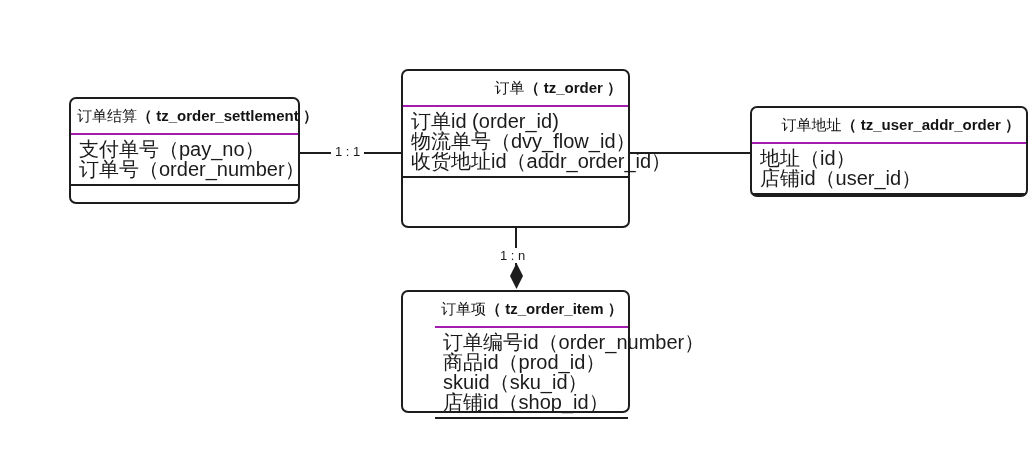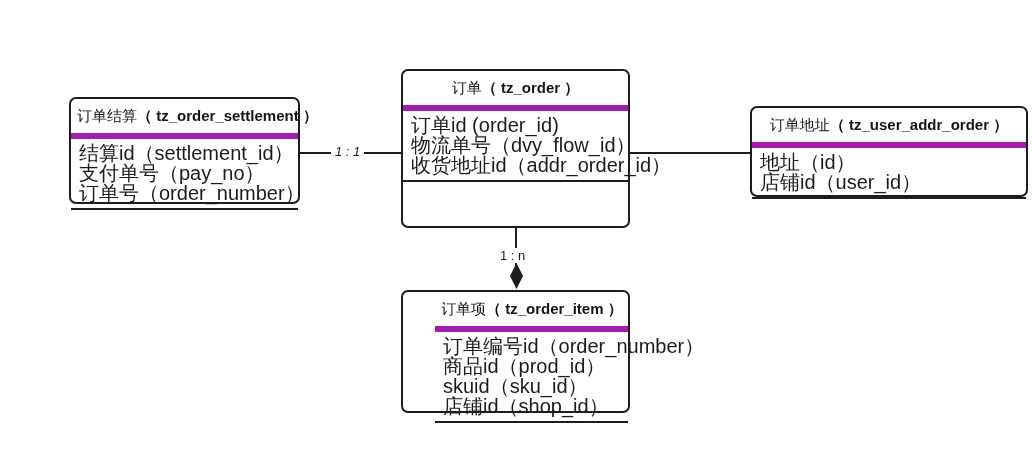--- a/index.html
+++ b/index.html
@@ -24,25 +24,25 @@
     position: absolute;
     box-sizing: border-box;
     border: 2px solid #1d1d1d;
     border-radius: 7px;
     background: #ffffff;
     z-index: 3;
   }
   .entity-title {
     box-sizing: border-box;
     width: 100%;
-    text-align: center;
+    text-align: right;
     font-size: 15px;
     line-height: 1;
     padding: 9px 6px 10px 6px;
-    border-bottom: 6px solid #a21caf;
+    border-bottom: 2px solid #a21caf;
     white-space: nowrap;
     color: #141414;
   }
   .entity-title .tbl {
     font-weight: bold;
   }
   .entity-attrs {
     box-sizing: border-box;
     width: 100%;
     padding: 4px 0 5px 8px;
@@ -86,38 +86,37 @@
     position: absolute;
     z-index: 4;
   }
 </style>
 </head>
 <body>
 
 <div id="canvas">
 
   <div class="edge-h" style="left:298px; top:152px; width:104px;"></div>
-  <div class="edge-label" style="left:331px; top:144px;font-style:italic;">1 : 1</div>
+  <div class="edge-label" style="left:331px; top:144px;">1 : 1</div>
 
   <div class="edge-h" style="left:629px; top:152px; width:122px;"></div>
 
   <div class="edge-v" style="left:515px; top:227px; height:40px;"></div>
   <div class="edge-label" style="left:496px; top:248px;">1 : n</div>
   <div class="diamond" style="left:508px; top:263px;">
     <svg width="17" height="26" viewBox="0 0 17 26" aria-hidden="true">
       <polygon points="8.5,0 15,13 8.5,26 2,13" fill="#1d1d1d"></polygon>
     </svg>
   </div>
 
   <div class="entity" style="left:69px; top:97px; width:231px; height:107px;">
     <div class="entity-title">
       <span>订单结算</span><span class="tbl">（ tz_order_settlement ）</span>
     </div>
     <div class="entity-attrs">
-      <div class="attr">结算id（settlement_id）</div>
       <div class="attr">支付单号（pay_no）</div>
       <div class="attr">订单号（order_number）</div>
     </div>
     <div class="entity-footer"></div>
   </div>
 
   <div class="entity" style="left:401px; top:69px; width:229px; height:159px;">
     <div class="entity-title">
       <span>订单</span><span class="tbl">（ tz_order ）</span>
     </div>

